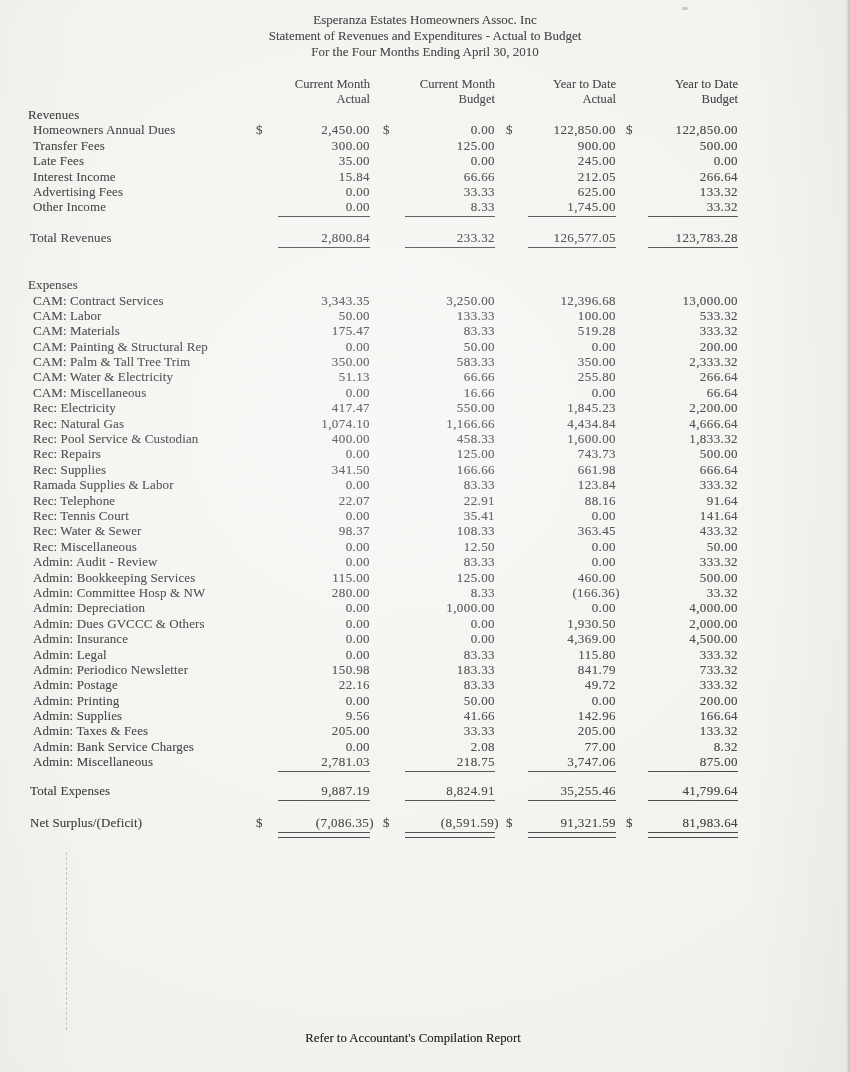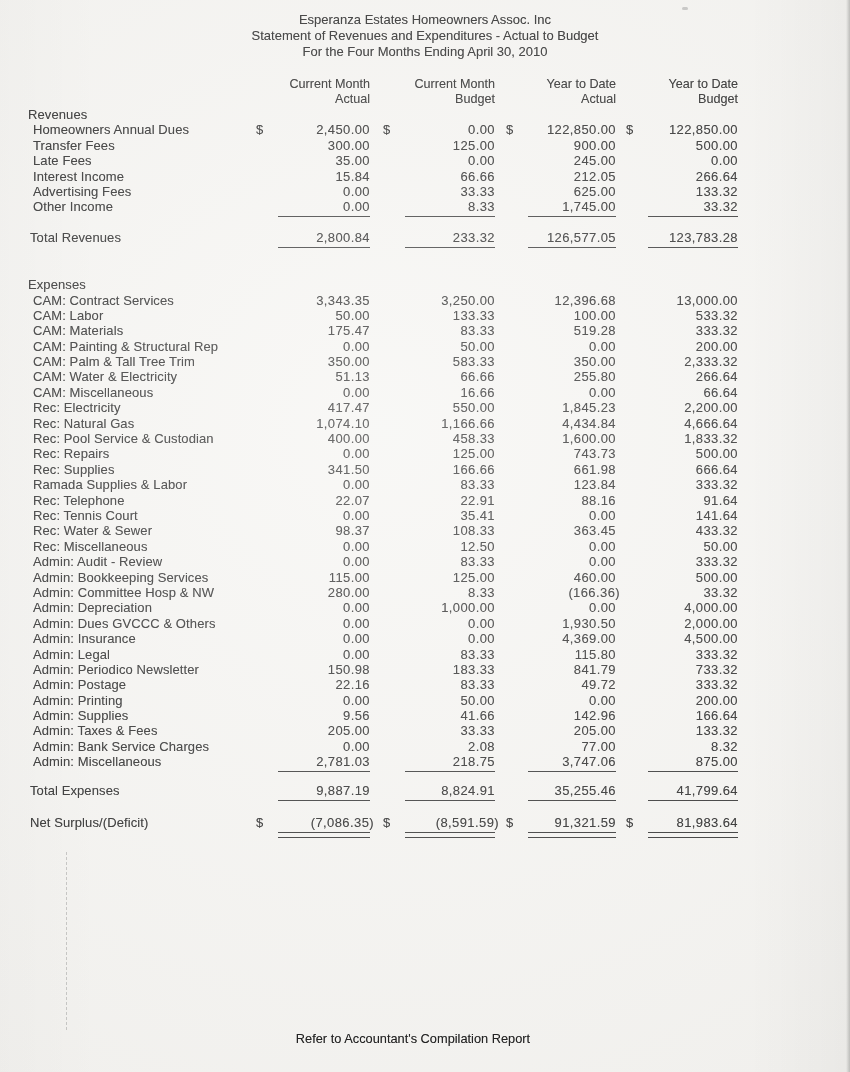--- a/index.html
+++ b/index.html
@@ -9,21 +9,21 @@
     --cols: 226px 14px 100px 13px 14px 98px 11px 14px 96px 10px 14px 98px;
   }
   html,body{margin:0;padding:0;background:#e9e8e5;}
   .page{
     position:relative;
     width:850px;height:1072px;
     margin:0 auto;
     background:var(--paper);
     box-sizing:border-box;
     padding:12px 0 0 30px;
-    font-family:Liberation Sans, sans-serif;
+    font-family:Liberation Serif, serif;
     color:var(--ink);
     text-shadow:0 0 0.6px rgba(60,60,60,0.45);
     overflow:hidden;
   }
   
   .page::before{
     content:"";position:absolute;inset:0;pointer-events:none;
     background:
       radial-gradient(ellipse 120% 90% at 45% 40%, rgba(255,255,255,0.35), rgba(0,0,0,0.02) 85%),
       linear-gradient(90deg, rgba(0,0,0,0.015), rgba(0,0,0,0) 12%, rgba(0,0,0,0) 88%, rgba(0,0,0,0.03));

